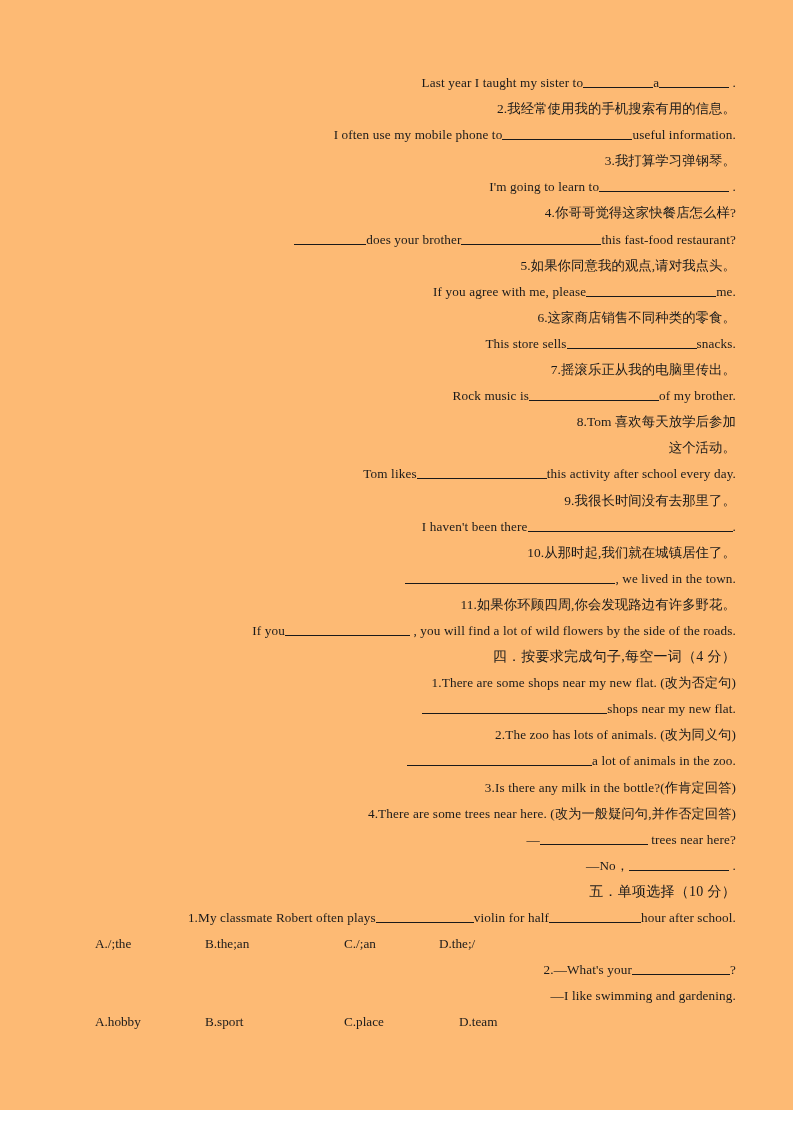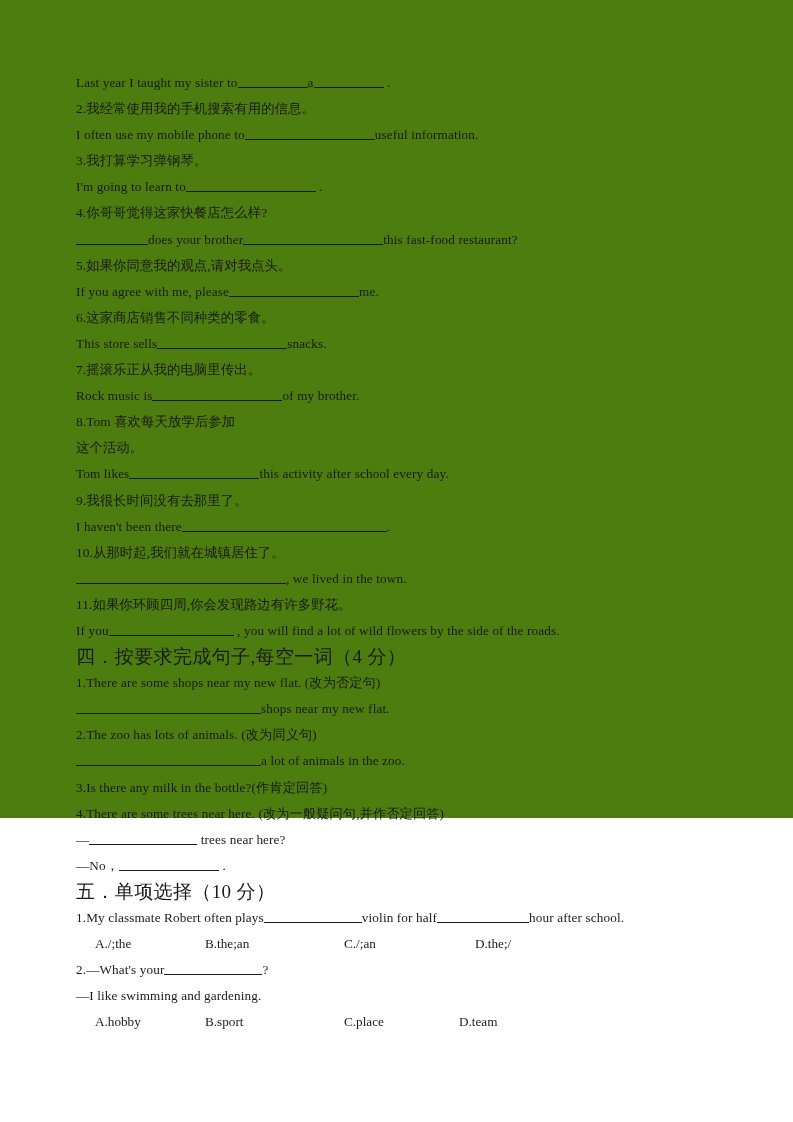--- a/index.html
+++ b/index.html
@@ -12,41 +12,42 @@
     height: 1122px;
     font-family: "Liberation Serif", "DejaVu Serif", serif;
     color: #1a1a1a;
     position: relative;
     overflow: hidden;
   }
   .page {
     position: absolute;
     left: 0; top: 0;
     width: 793px;
-    height: 818px;
-    background: #4d7c0f;
+    height: 1110px;
+    background: #fdba74;
+    text-align: right;
   }
   .content {
     position: absolute;
     left: 76px;
     top: 70px;
     width: 660px;
   }
   .line {
     font-size: 13.2px;
     line-height: 26.1px;
     white-space: nowrap;
     letter-spacing: 0.01em;
   }
   .line.cn {
     font-size: 13.4px;
     letter-spacing: 0.005em;
   }
   .line.hdr {
-    font-size: 19px;
+    font-size: 14px;
     letter-spacing: 0.02em;
   }
   
   .blk {
     display: inline-block;
     border-bottom: 1px solid #1a1a1a;
     height: 0.92em;
     vertical-align: baseline;
     margin-bottom: -1px;
   }
@@ -116,21 +117,21 @@
     <div class="line"><span>—</span><span class="blk" style="width:108px"></span><span> trees near here?</span></div>
     <div class="line"><span>—No，</span><span class="blk" style="width:100px"></span><span> .</span></div>
 
     <div class="line hdr">五．单项选择（10 分）</div>
 
     <div class="line"><span>1.My classmate Robert often plays</span><span class="blk" style="width:98px"></span><span>violin for half</span><span class="blk" style="width:92px"></span><span>hour after school.</span></div>
     <div class="opts">
       <span class="opt" style="left:0px">A./;the</span>
       <span class="opt" style="left:110px">B.the;an</span>
       <span class="opt" style="left:249px">C./;an</span>
-      <span class="opt" style="left:380px">D.the;/</span>
+      <span class="opt" style="left:344px">D.the;/</span>
     </div>
 
     <div class="line"><span>2.—What's your</span><span class="blk" style="width:98px"></span><span>?</span></div>
     <div class="line">—I like swimming and gardening.</div>
     <div class="opts">
       <span class="opt" style="left:0px">A.hobby</span>
       <span class="opt" style="left:110px">B.sport</span>
       <span class="opt" style="left:249px">C.place</span>
       <span class="opt" style="left:364px">D.team</span>
     </div>

